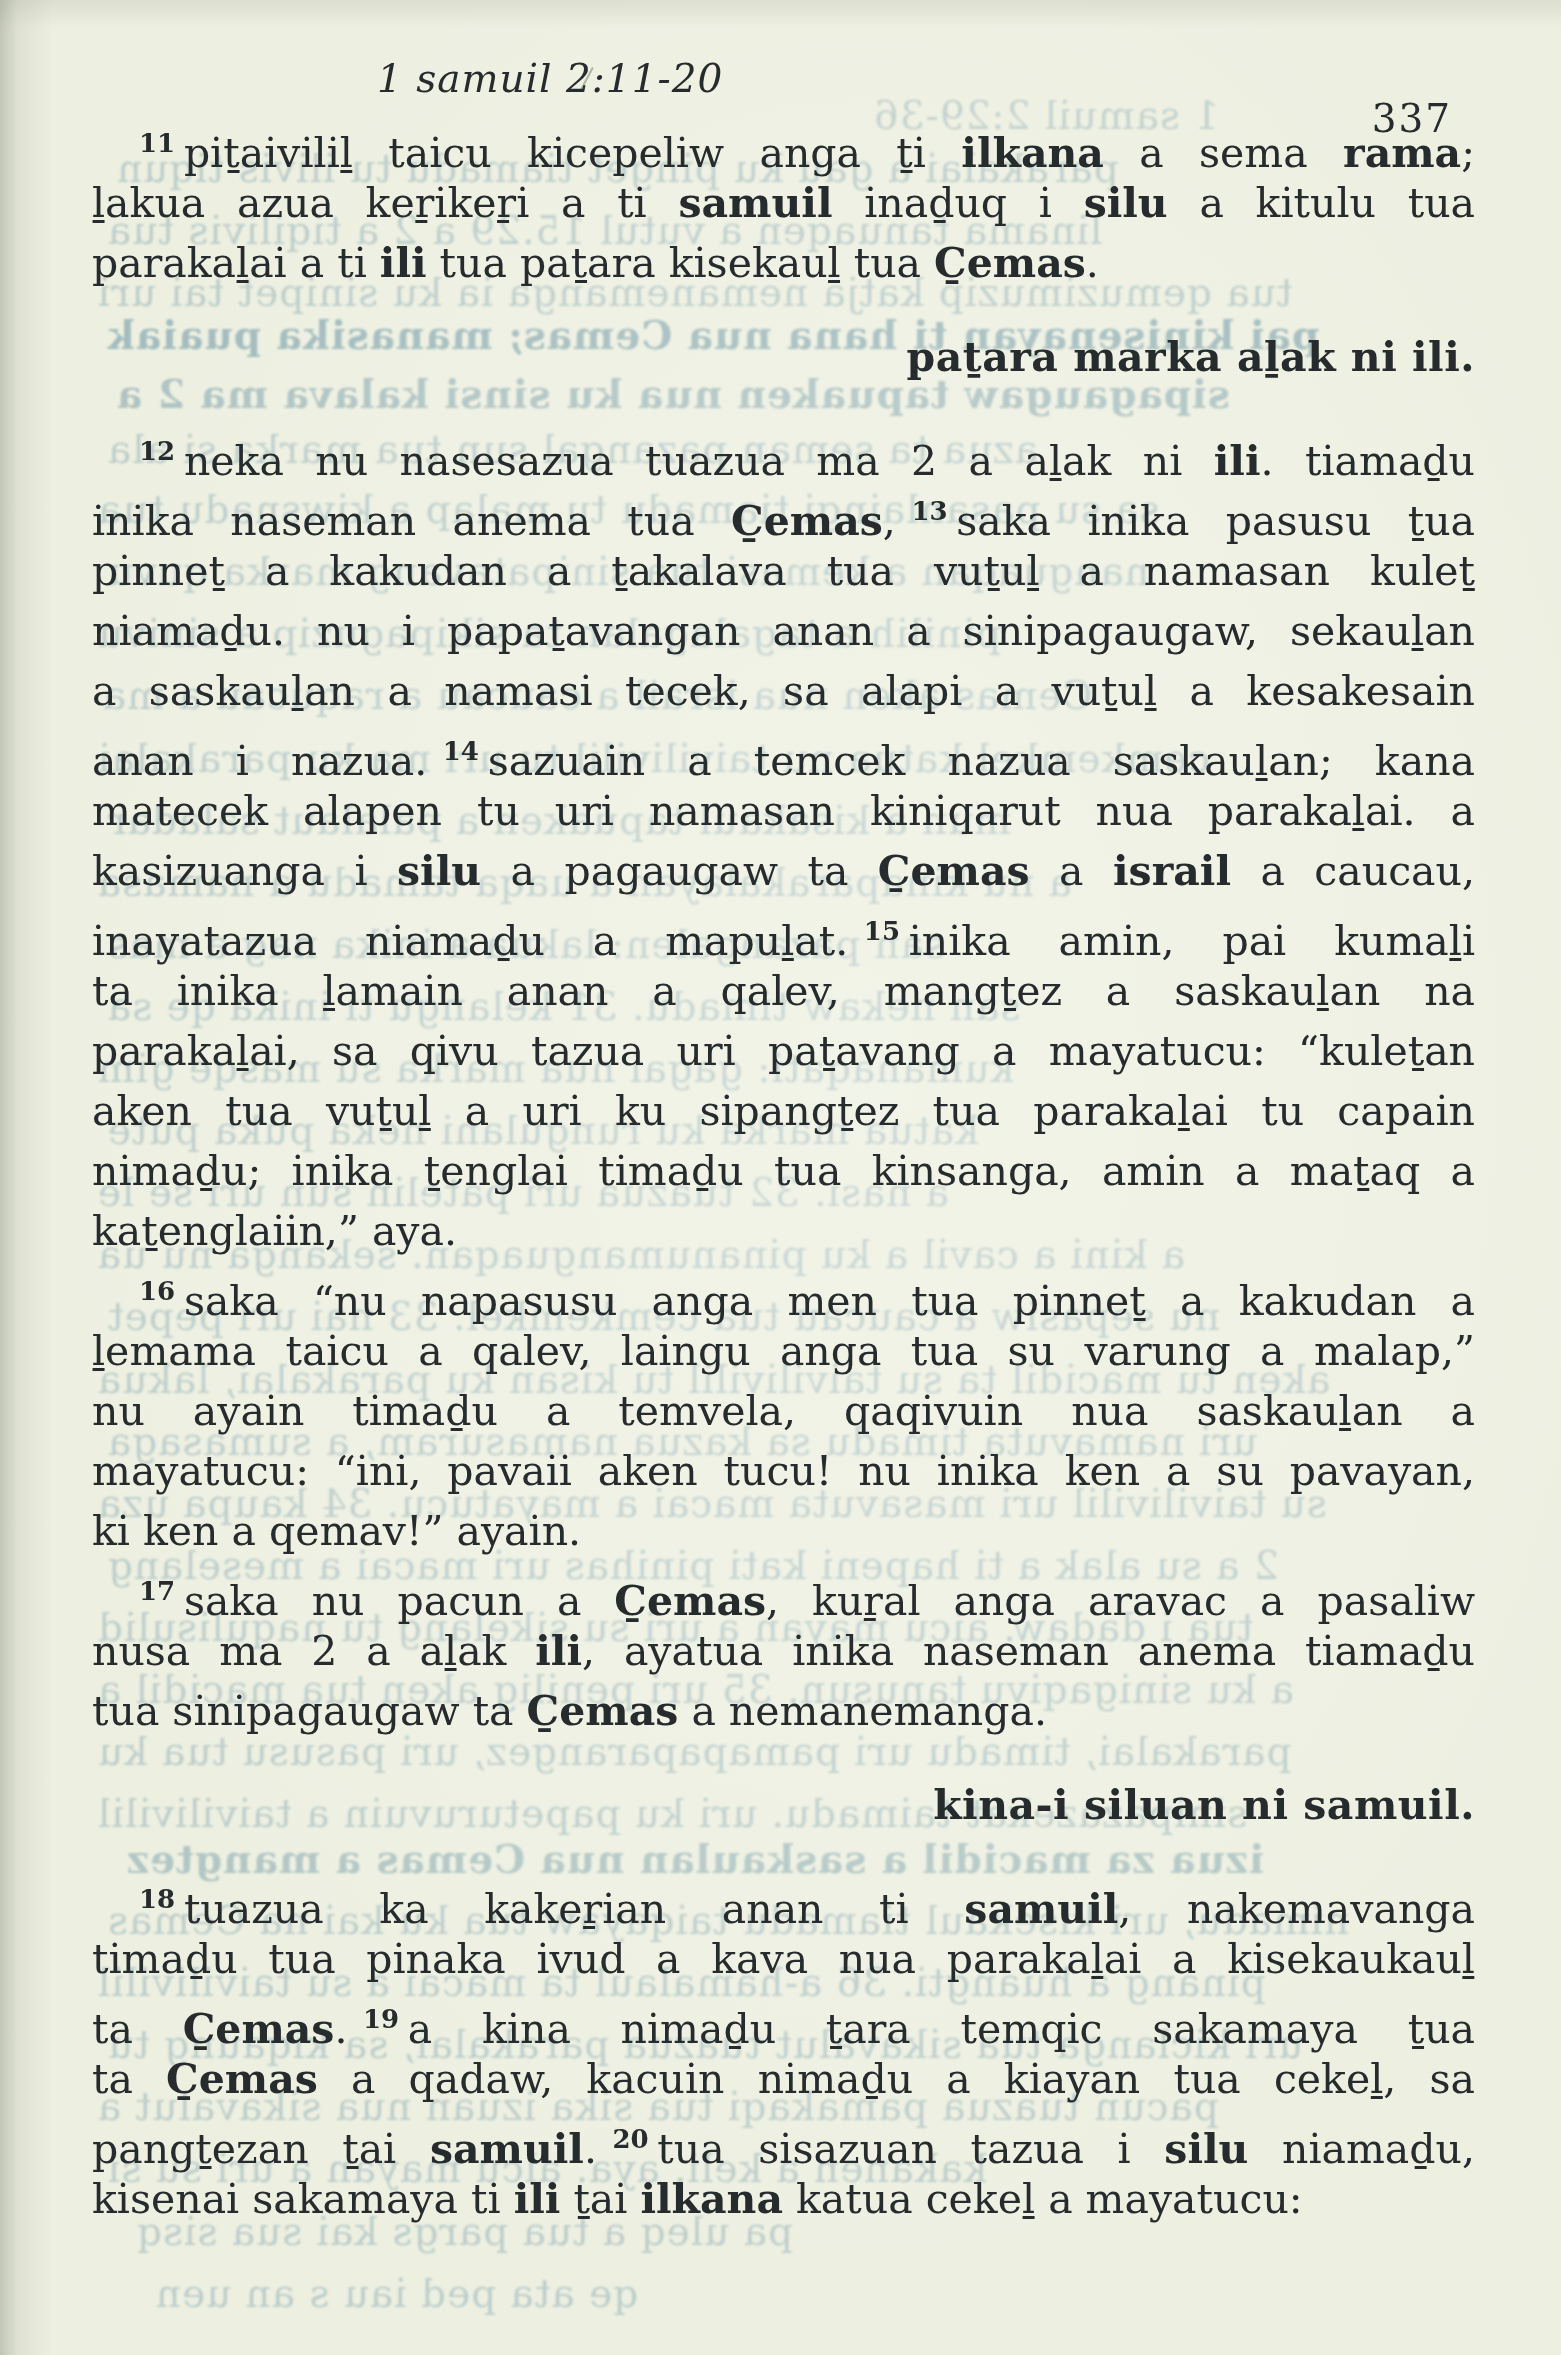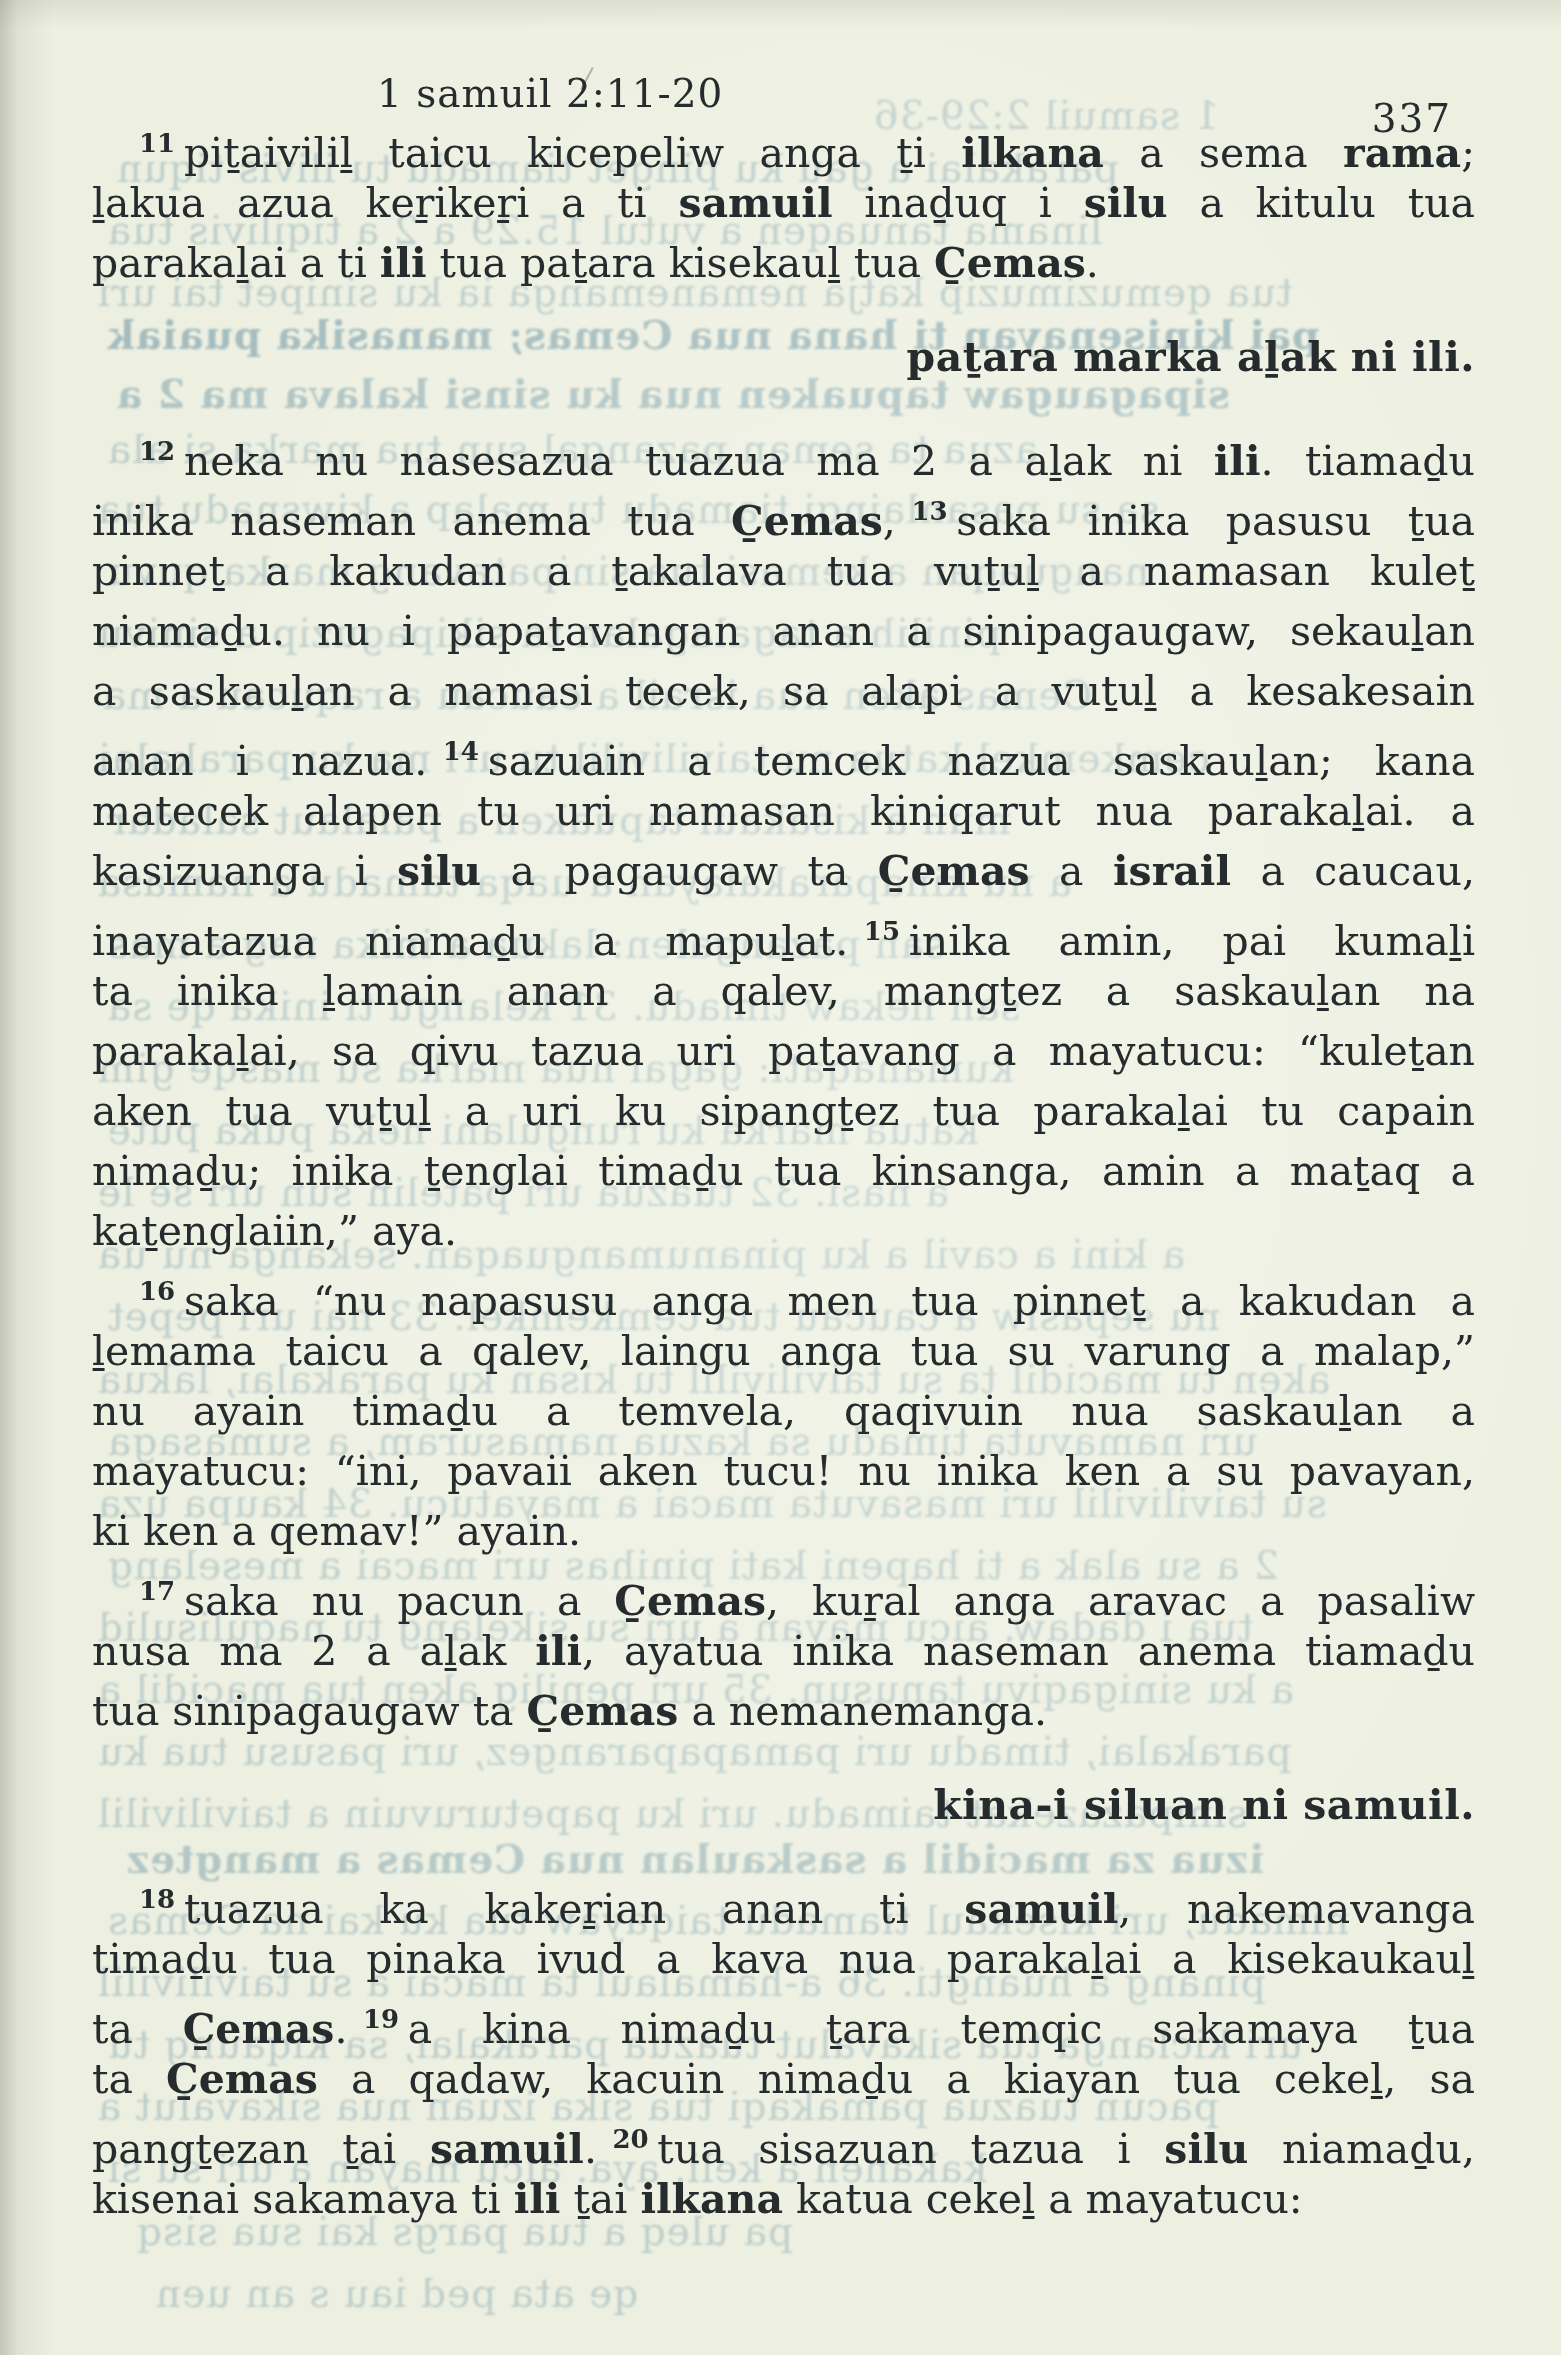--- a/index.html
+++ b/index.html
@@ -30,21 +30,21 @@
     transform:scaleX(-1);
     color:rgba(118,156,170,0.40);
     font-size:39px;
     white-space:nowrap;
     filter:blur(1.1px);
     letter-spacing:1px;
   }
   .bleed-line.bb{font-weight:bold;color:rgba(104,146,162,0.55);}
   
   .page-header{position:absolute;top:56px;left:0;width:100%;height:49px;z-index:10;font-size:39px;}
-  .header-ref{position:absolute;left:377px;top:15px;letter-spacing:1px;}
+  .header-ref{position:absolute;left:377px;top:0;letter-spacing:1px;font-style:italic;}
   .page-num{position:absolute;right:109px;top:0;letter-spacing:1.9px;margin-top:40px;}
   .text-body{
     position:absolute;top:113px;left:92px;width:1383px;z-index:10;
     font-size:41px;line-height:60px;
   }
   .line{
     height:60px;
     text-align:justify;
     text-align-last:justify;
     white-space:nowrap; 

